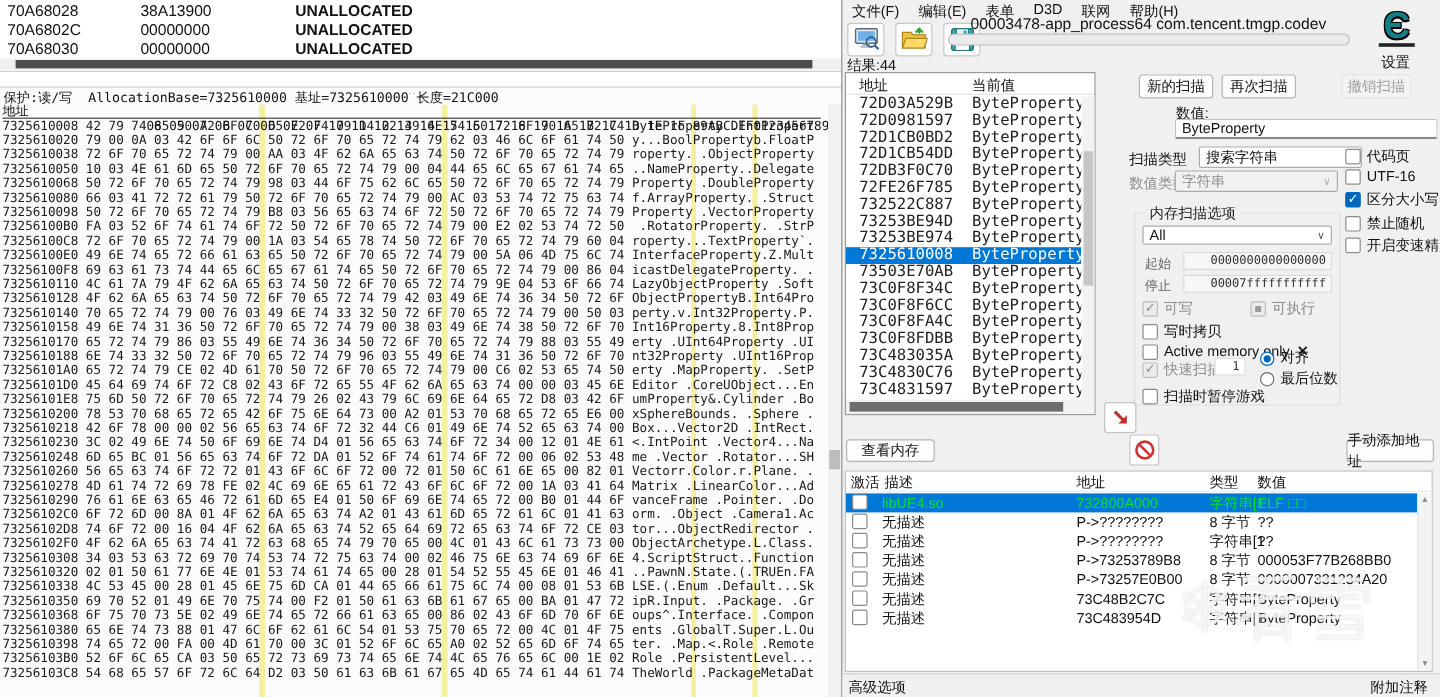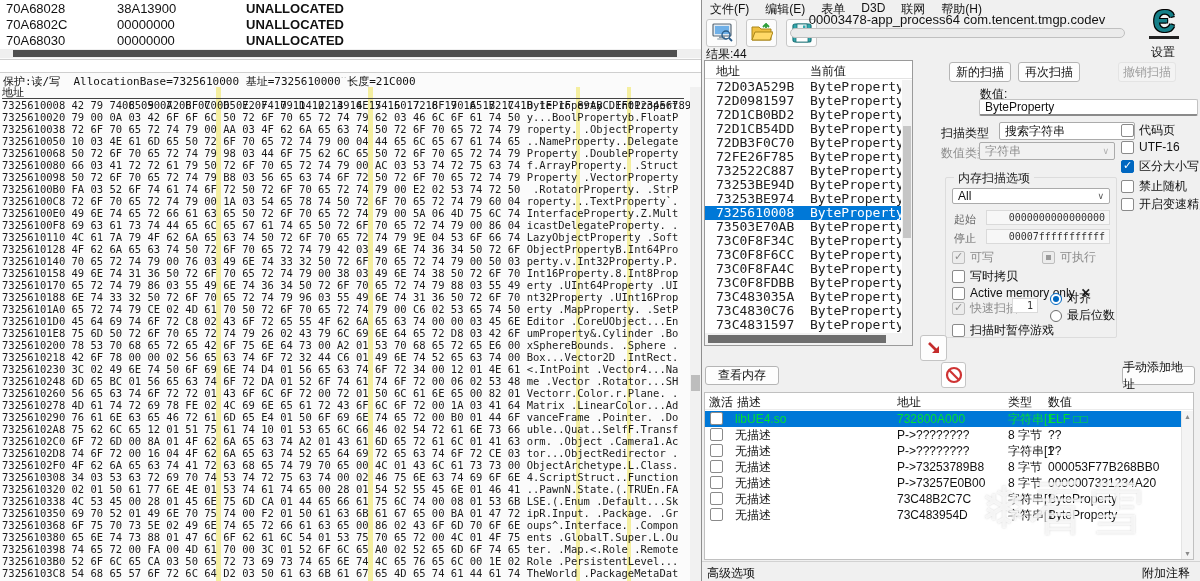--- a/index.html
+++ b/index.html
@@ -215,21 +215,20 @@
           <div class="hex-row">73256101A0 65 72 74 79 CE 02 4D 61 70 50 72 6F 70 65 72 74 79 00 C6 02 53 65 74 50 erty .MapProperty. .SetP</div>
           <div class="hex-row">73256101D0 45 64 69 74 6F 72 C8 02 43 6F 72 65 55 4F 62 6A 65 63 74 00 00 03 45 6E Editor .CoreUObject...En</div>
           <div class="hex-row">73256101E8 75 6D 50 72 6F 70 65 72 74 79 26 02 43 79 6C 69 6E 64 65 72 D8 03 42 6F umProperty&amp;.Cylinder .Bo</div>
           <div class="hex-row">7325610200 78 53 70 68 65 72 65 42 6F 75 6E 64 73 00 A2 01 53 70 68 65 72 65 E6 00 xSphereBounds. .Sphere .</div>
           <div class="hex-row">7325610218 42 6F 78 00 00 02 56 65 63 74 6F 72 32 44 C6 01 49 6E 74 52 65 63 74 00 Box...Vector2D .IntRect.</div>
           <div class="hex-row">7325610230 3C 02 49 6E 74 50 6F 69 6E 74 D4 01 56 65 63 74 6F 72 34 00 12 01 4E 61 &lt;.IntPoint .Vector4...Na</div>
           <div class="hex-row">7325610248 6D 65 BC 01 56 65 63 74 6F 72 DA 01 52 6F 74 61 74 6F 72 00 06 02 53 48 me .Vector .Rotator...SH</div>
           <div class="hex-row">7325610260 56 65 63 74 6F 72 72 01 43 6F 6C 6F 72 00 72 01 50 6C 61 6E 65 00 82 01 Vectorr.Color.r.Plane. .</div>
           <div class="hex-row">7325610278 4D 61 74 72 69 78 FE 02 4C 69 6E 65 61 72 43 6F 6C 6F 72 00 1A 03 41 64 Matrix .LinearColor...Ad</div>
           <div class="hex-row">7325610290 76 61 6E 63 65 46 72 61 6D 65 E4 01 50 6F 69 6E 74 65 72 00 B0 01 44 6F vanceFrame .Pointer. .Do</div>
-          <div class="hex-row">73256102A8 75 62 6C 65 12 01 51 75 61 74 10 01 53 65 6C 66 46 02 54 72 61 6E 73 66 uble..Quat..SelfF.Transf</div>
           <div class="hex-row">73256102C0 6F 72 6D 00 8A 01 4F 62 6A 65 63 74 A2 01 43 61 6D 65 72 61 6C 01 41 63 orm. .Object .Camera1.Ac</div>
           <div class="hex-row">73256102D8 74 6F 72 00 16 04 4F 62 6A 65 63 74 52 65 64 69 72 65 63 74 6F 72 CE 03 tor...ObjectRedirector .</div>
           <div class="hex-row">73256102F0 4F 62 6A 65 63 74 41 72 63 68 65 74 79 70 65 00 4C 01 43 6C 61 73 73 00 ObjectArchetype.L.Class.</div>
           <div class="hex-row">7325610308 34 03 53 63 72 69 70 74 53 74 72 75 63 74 00 02 46 75 6E 63 74 69 6F 6E 4.ScriptStruct..Function</div>
           <div class="hex-row">7325610320 02 01 50 61 77 6E 4E 01 53 74 61 74 65 00 28 01 54 52 55 45 6E 01 46 41 ..PawnN.State.(.TRUEn.FA</div>
           <div class="hex-row">7325610338 4C 53 45 00 28 01 45 6E 75 6D CA 01 44 65 66 61 75 6C 74 00 08 01 53 6B LSE.(.Enum .Default...Sk</div>
           <div class="hex-row">7325610350 69 70 52 01 49 6E 70 75 74 00 F2 01 50 61 63 6B 61 67 65 00 BA 01 47 72 ipR.Input. .Package. .Gr</div>
           <div class="hex-row">7325610368 6F 75 70 73 5E 02 49 6E 74 65 72 66 61 63 65 00 86 02 43 6F 6D 70 6F 6E oups^.Interface. .Compon</div>
           <div class="hex-row">7325610380 65 6E 74 73 88 01 47 6C 6F 62 61 6C 54 01 53 75 70 65 72 00 4C 01 4F 75 ents .GlobalT.Super.L.Ou</div>
           <div class="hex-row">7325610398 74 65 72 00 FA 00 4D 61 70 00 3C 01 52 6F 6C 65 A0 02 52 65 6D 6F 74 65 ter. .Map.&lt;.Role .Remote</div>

